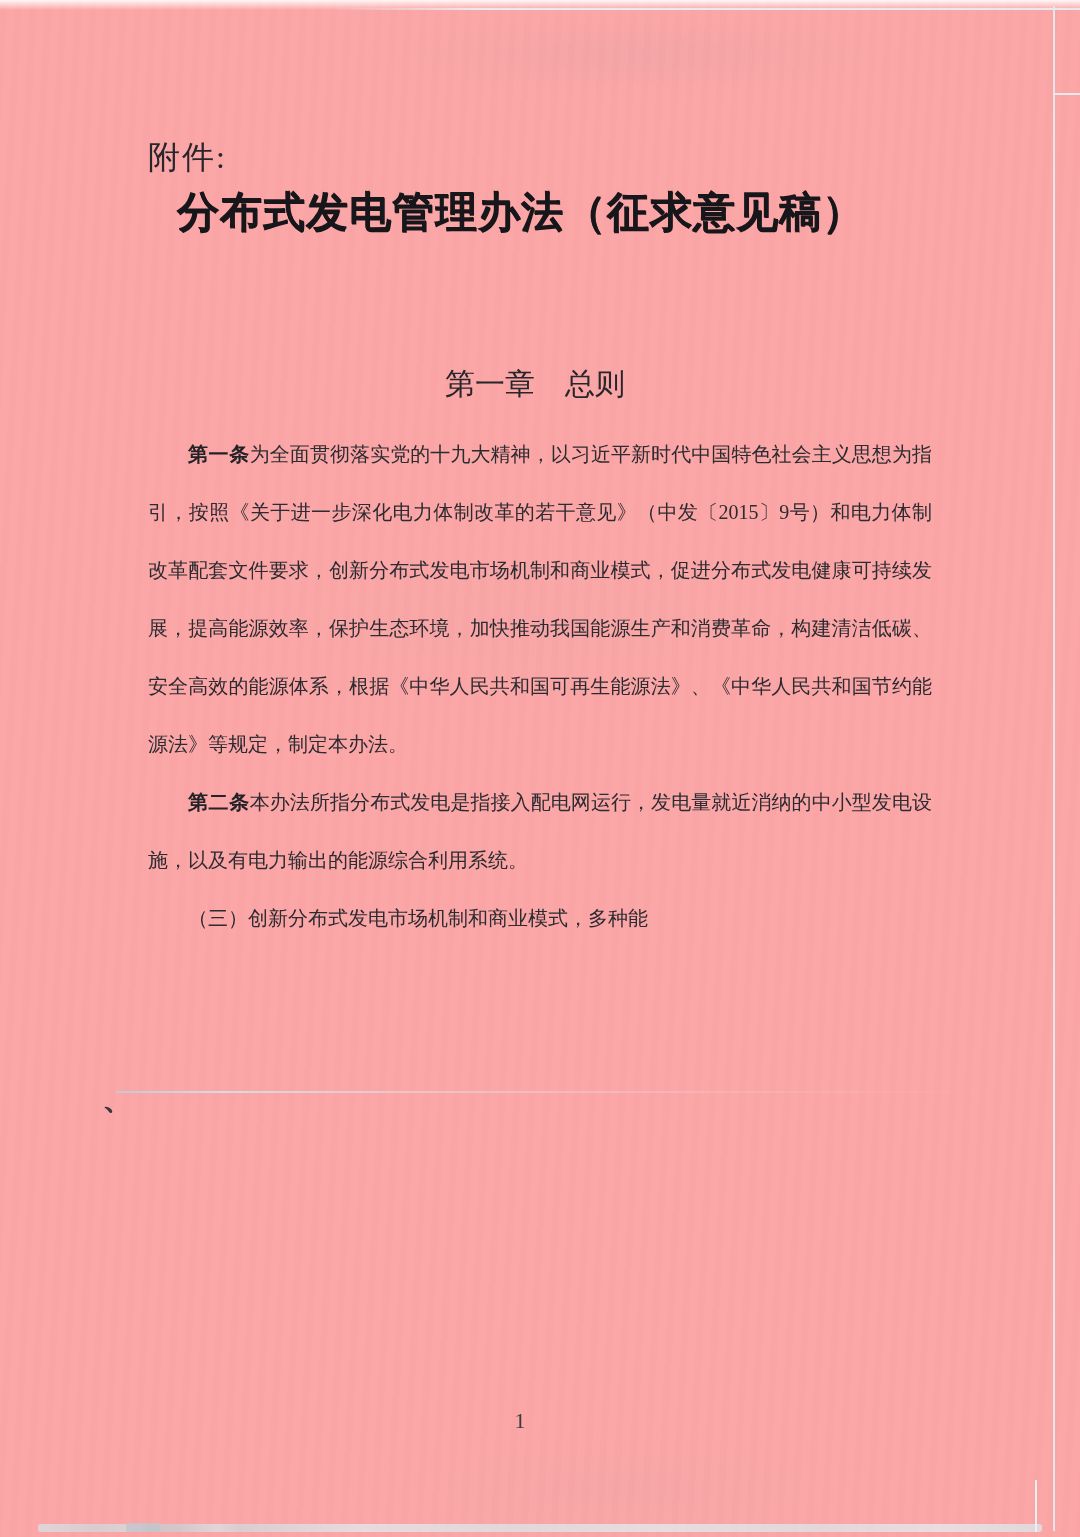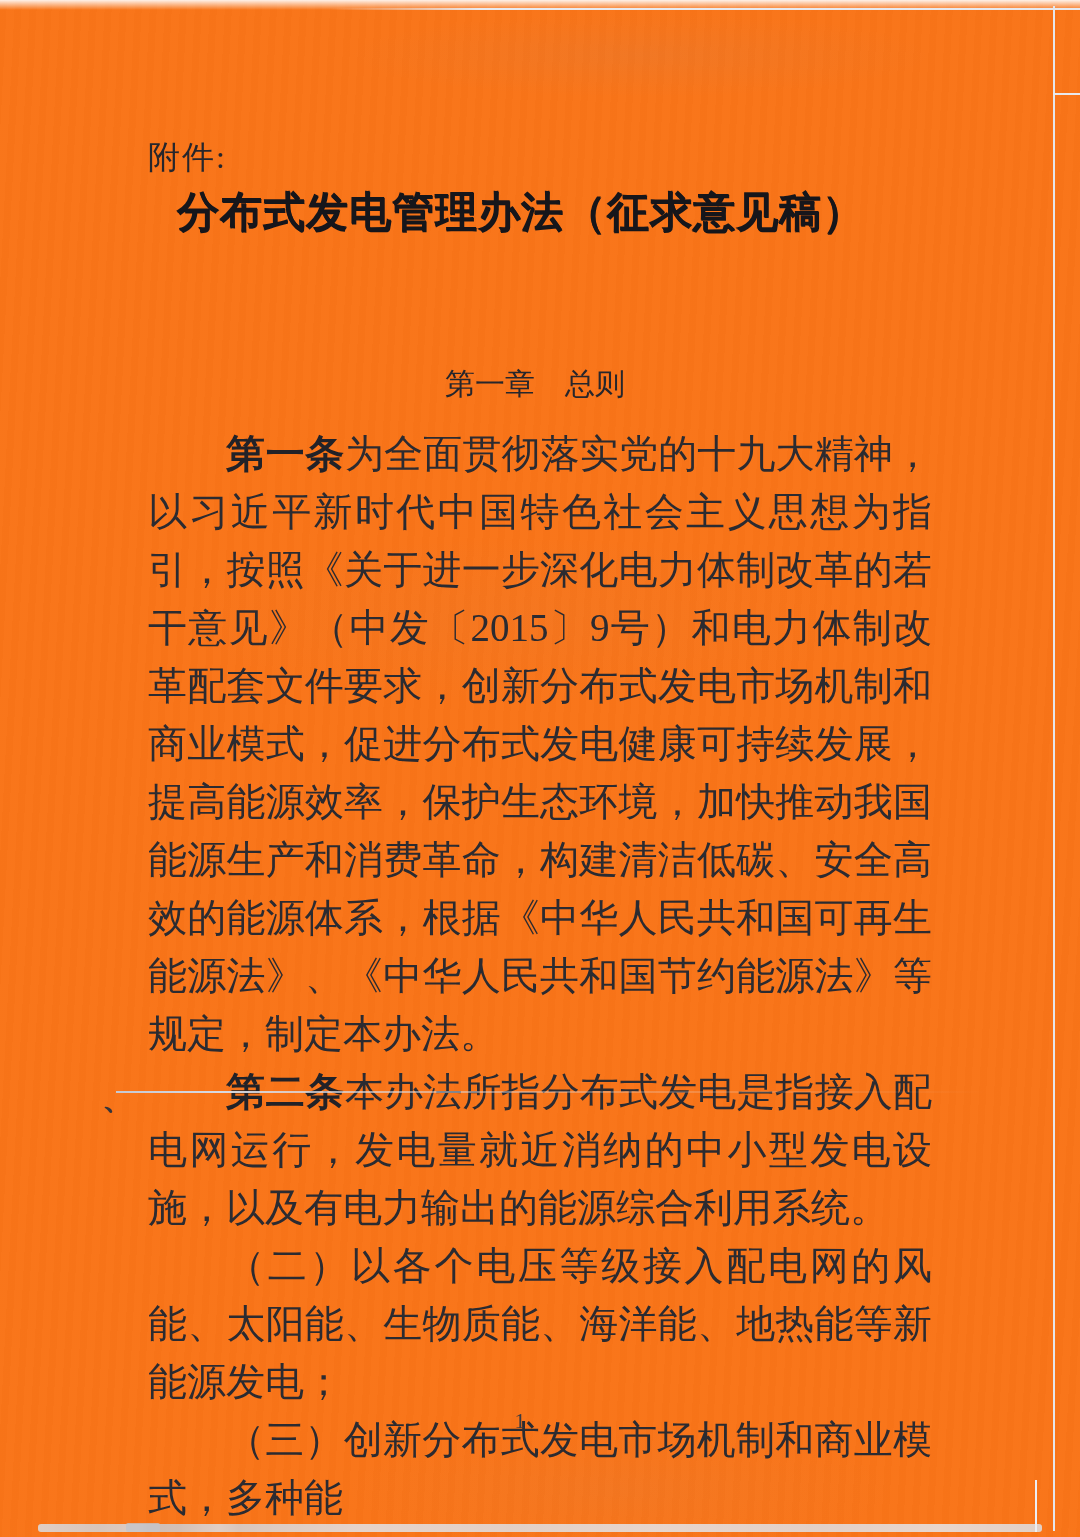--- a/index.html
+++ b/index.html
@@ -4,21 +4,21 @@
 <style>
   * { margin: 0; padding: 0; box-sizing: border-box; }
   html, body { background: #e9e9ec; }
   body { font-family: "Liberation Serif", "DejaVu Serif", serif; }
 
   .page {
     position: relative;
     width: 1080px;
     height: 1537px;
     margin: 0 auto;
-    background: #f97316;
+    background: #fca5a5;
     overflow: hidden;
     color: #2b2b31;
   }
   
   .page::before {
     content: "";
     position: absolute;
     inset: 0;
     pointer-events: none;
     background:
@@ -61,21 +61,21 @@
     font-size: 30px;
     font-weight: 500;
     color: #26262c;
   }
 
   .body-text {
     position: absolute;
     left: 148px;
     top: 425px;
     width: 784px;
-    font-size: 39px;
+    font-size: 20px;
     line-height: 58px;
     text-align: justify;
     color: #2b2b31;
   }
   .body-text p {
     text-indent: 2em;
     margin: 0;
   }
   .body-text .article-no {
     font-weight: 700;
@@ -161,21 +161,20 @@
 
   <div class="attachment">附件:</div>
 
   <div class="doc-title">分布式发电管理办法（征求意见稿）</div>
 
   <div class="chapter-heading">第一章　总则</div>
 
   <div class="body-text">
     <p><span class="article-no">第一条</span><span>为全面贯彻落实党的十九大精神，以习近平新时代中国特色社会主义思想为指引，按照《关于进一步深化电力体制改革的若干意见》（中发〔2015〕9号）和电力体制改革配套文件要求，创新分布式发电市场机制和商业模式，促进分布式发电健康可持续发展，提高能源效率，保护生态环境，加快推动我国能源生产和消费革命，构建清洁低碳、安全高效的能源体系，根据《中华人民共和国可再生能源法》、《中华人民共和国节约能源法》等规定，制定本办法。</span></p>
     <p><span class="article-no">第二条</span><span>本办法所指分布式发电是指接入配电网运行，发电量就近消纳的中小型发电设施，以及有电力输出的能源综合利用系统。</span></p>
-    <p><span>（二）以各个电压等级接入配电网的风能、太阳能、生物质能、海洋能、地热能等新能源发电；</span></p>
     <p><span>（三）创新分布式发电市场机制和商业模式，多种能</span></p>
   </div>
 
   <div class="page-number">1</div>
 
   <div class="scan-vline-right"></div>
   <div class="scan-hline-top"></div>
   <div class="scan-hline-right-short"></div>
   <div class="scan-smudge-comma">、</div>
   <div class="scan-line-left-margin"></div>

